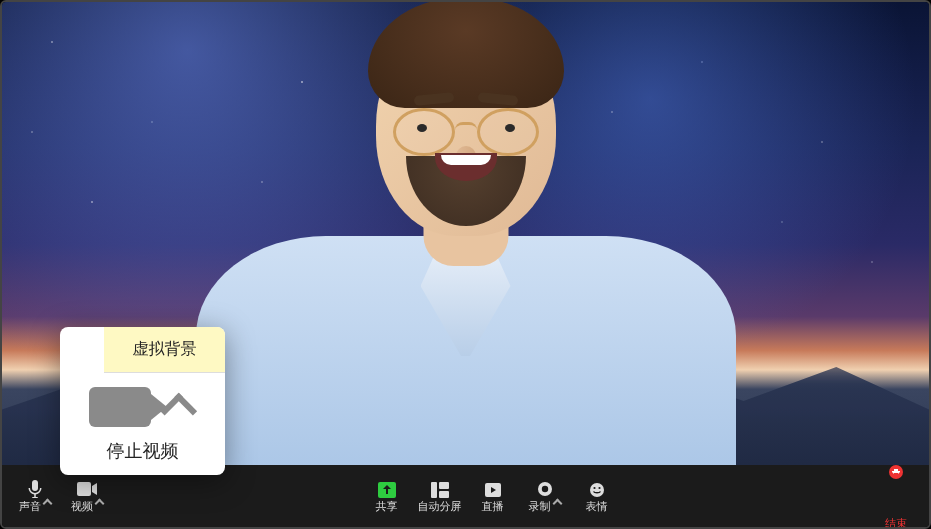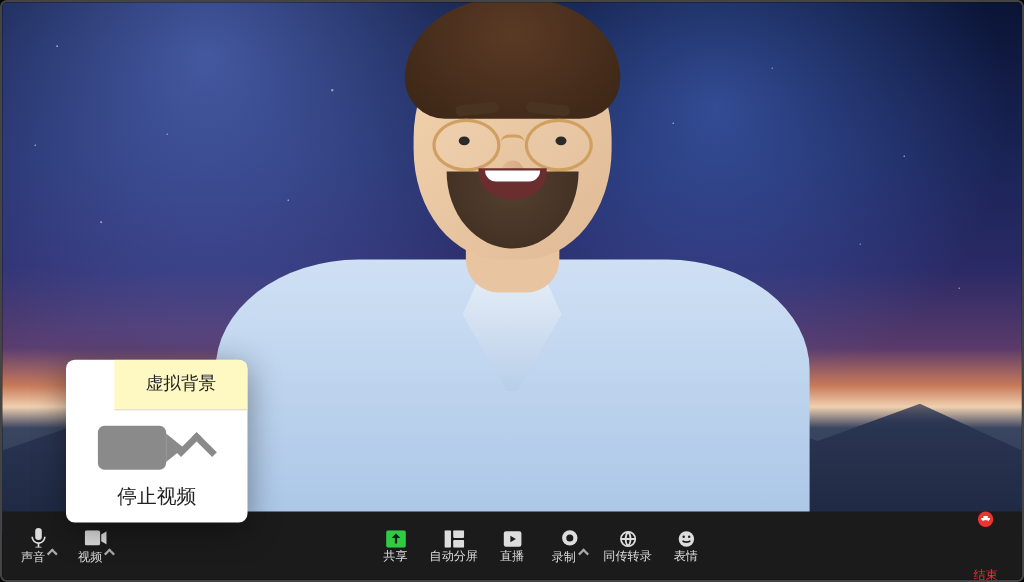--- a/index.html
+++ b/index.html
@@ -345,29 +345,20 @@
       <span class="ic">
         <svg width="16" height="16" viewBox="0 0 16 16">
             <circle fill="#ddd" cx="8" cy="8" r="7"></circle>
             <circle fill="#1b1b1b" cx="8" cy="8" r="3.2"></circle>
           </svg>
       </span>
       <span class="lbl"><span>录制</span><span class="chev-small"></span></span>
     </div>
     <div class="tb-item">
       <span class="ic">
-        <svg width="18" height="16" viewBox="0 0 18 16">
-            <circle fill="none" stroke="#ddd" stroke-width="1.6" cx="9" cy="8" r="6.5"></circle>
-            <path stroke="#ddd" stroke-width="1.6" fill="none" d="M9 1.5c3 3 3 10 0 13M9 1.5c-3 3-3 10 0 13M2.5 8h13"></path>
-          </svg>
-      </span>
-      <span class="lbl">同传转录</span>
-    </div>
-    <div class="tb-item">
-      <span class="ic">
         <svg width="16" height="16" viewBox="0 0 16 16">
             <circle fill="#ddd" cx="8" cy="8" r="7"></circle>
             <circle fill="#1b1b1b" cx="5.5" cy="6" r="1.1"></circle>
             <circle fill="#1b1b1b" cx="10.5" cy="6" r="1.1"></circle>
             <path stroke="#1b1b1b" stroke-width="1.5" fill="none" d="M4.5 9.5c1 1.8 6 1.8 7 0"></path>
           </svg>
       </span>
       <span class="lbl">表情</span>
     </div>
   </div>

